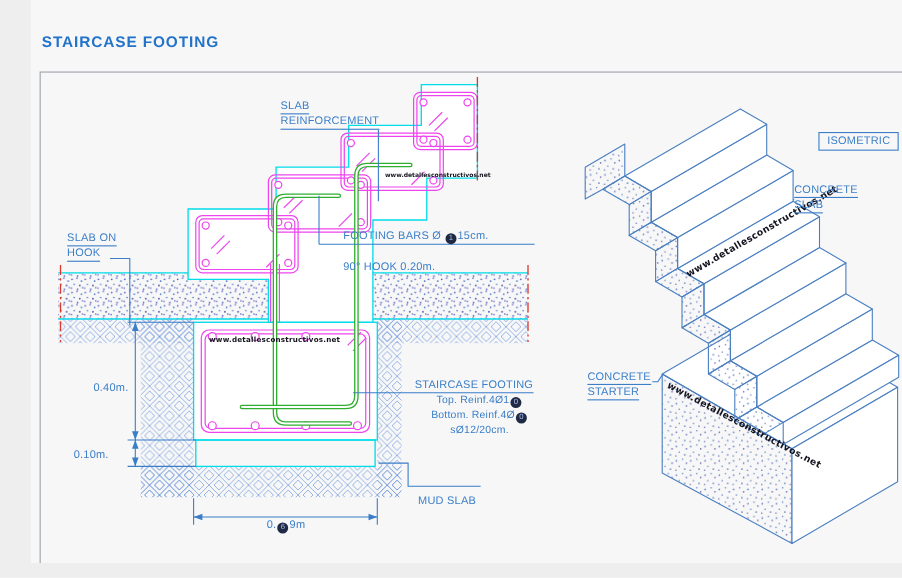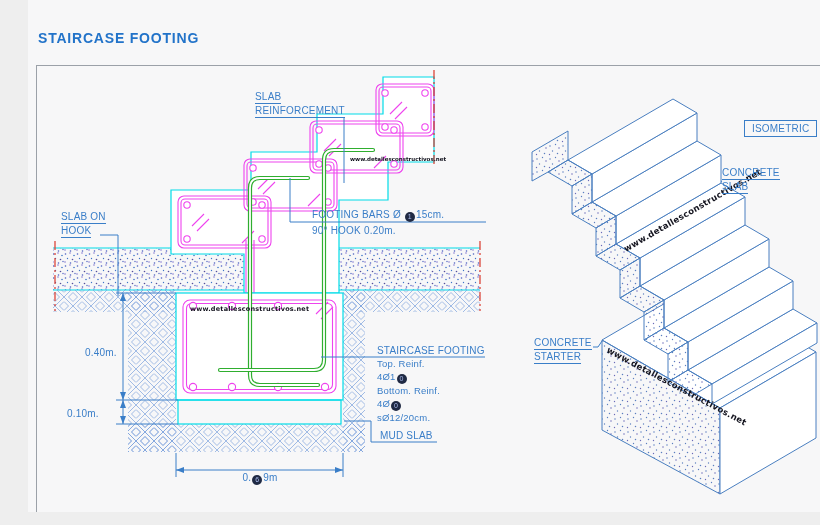--- a/index.html
+++ b/index.html
@@ -8,21 +8,21 @@
   svg{position:absolute;left:0;top:0;}
   .page-title{position:absolute;left:10px;top:30px;font-size:14px;font-weight:bold;
       letter-spacing:.8px;color:var(--title,#2273c9);}
   .lbl{position:absolute;color:var(--label,#3a7ec8);font-size:10px;line-height:13px;
       letter-spacing:.2px;white-space:nowrap;}
   .u{display:inline-block;border-bottom:1px solid var(--label,#3a7ec8);padding-bottom:0;}
   .blob{display:inline-flex;width:10px;height:10px;border-radius:50%;background:#202a44;
       color:#aebef0;font-size:7px;line-height:10px;align-items:center;justify-content:center;
       vertical-align:-1px;margin:0 1px;}
   .reinf-rows{width:118px;}
-  .rrow{display:flex;justify-content:center;font-size:9.5px;line-height:13px;flex-direction:column;}
+  .rrow{display:flex;justify-content:center;font-size:9.5px;line-height:13px;}
   .iso-box{border:1px solid var(--label,#3a7ec8);padding:1px 7px;font-size:10px;}
   
   .cyan{stroke:var(--concrete,#00dce8);fill:none;stroke-width:1.2;}
   .cyanfill{stroke:var(--concrete,#00dce8);fill:#fff;stroke-width:1.2;}
   .mag{stroke:var(--rebar,#ee44ee);fill:none;stroke-width:1.1;}
   .magc{stroke:var(--rebar,#ee44ee);fill:#fff;stroke-width:1.1;}
   .grn{stroke:var(--bars,#2fae2f);fill:none;stroke-width:4.2;stroke-linecap:round;}
   .grncore{stroke:#fff;fill:none;stroke-width:1.8;stroke-linecap:round;}
   .red{stroke:var(--cutline,#d9382c);fill:none;stroke-width:1.2;stroke-dasharray:9 3 2 3;}
   .dim{stroke:var(--label,#3a7ec8);fill:none;stroke-width:1;}
@@ -226,40 +226,40 @@
   </div>
 
   <div class="lbl" style="left:33px;top:210px">
     <span class="u">SLAB ON</span><br>
     <span class="u">HOOK</span>
   </div>
 
   <div class="lbl" style="left:284px;top:208px">
     <span>FOOTING BARS Ø </span><span class="blob">1</span><span>15cm.</span>
   </div>
-  <div class="lbl" style="left:284px;top:224px">90° HOOK 0.20m.</div>
+  <div class="lbl" style="left:284px;top:236px">90° HOOK 0.20m.</div>
 
   <div class="lbl" style="left:349px;top:344px">
     <div>STAIRCASE FOOTING</div>
     <div class="reinf-rows">
       <div class="rrow">
         <span>Top. Reinf.</span>
         <span><span>4Ø1</span><span class="blob">0</span></span>
       </div>
       <div class="rrow">
         <span>Bottom. Reinf.</span>
         <span><span>4Ø</span><span class="blob">0</span></span>
       </div>
       <div class="rrow">
         <span>sØ12/20cm.</span>
       </div>
     </div>
   </div>
 
-  <div class="lbl" style="left:352px;top:429px">MUD SLAB</div>
+  <div class="lbl" style="left:352px;top:449px">MUD SLAB</div>
 
   <div class="lbl" style="left:57px;top:346px">0.40m.</div>
   <div class="lbl" style="left:39px;top:407px">0.10m.</div>
   <div class="lbl" style="left:192px;top:471px;width:80px;text-align:center">
     <span>0.</span><span class="blob">6</span><span>9m</span>
   </div>
 
   <div class="lbl iso-box" style="left:716px;top:120px">ISOMETRIC</div>
 
   <div class="lbl" style="left:694px;top:166px">

